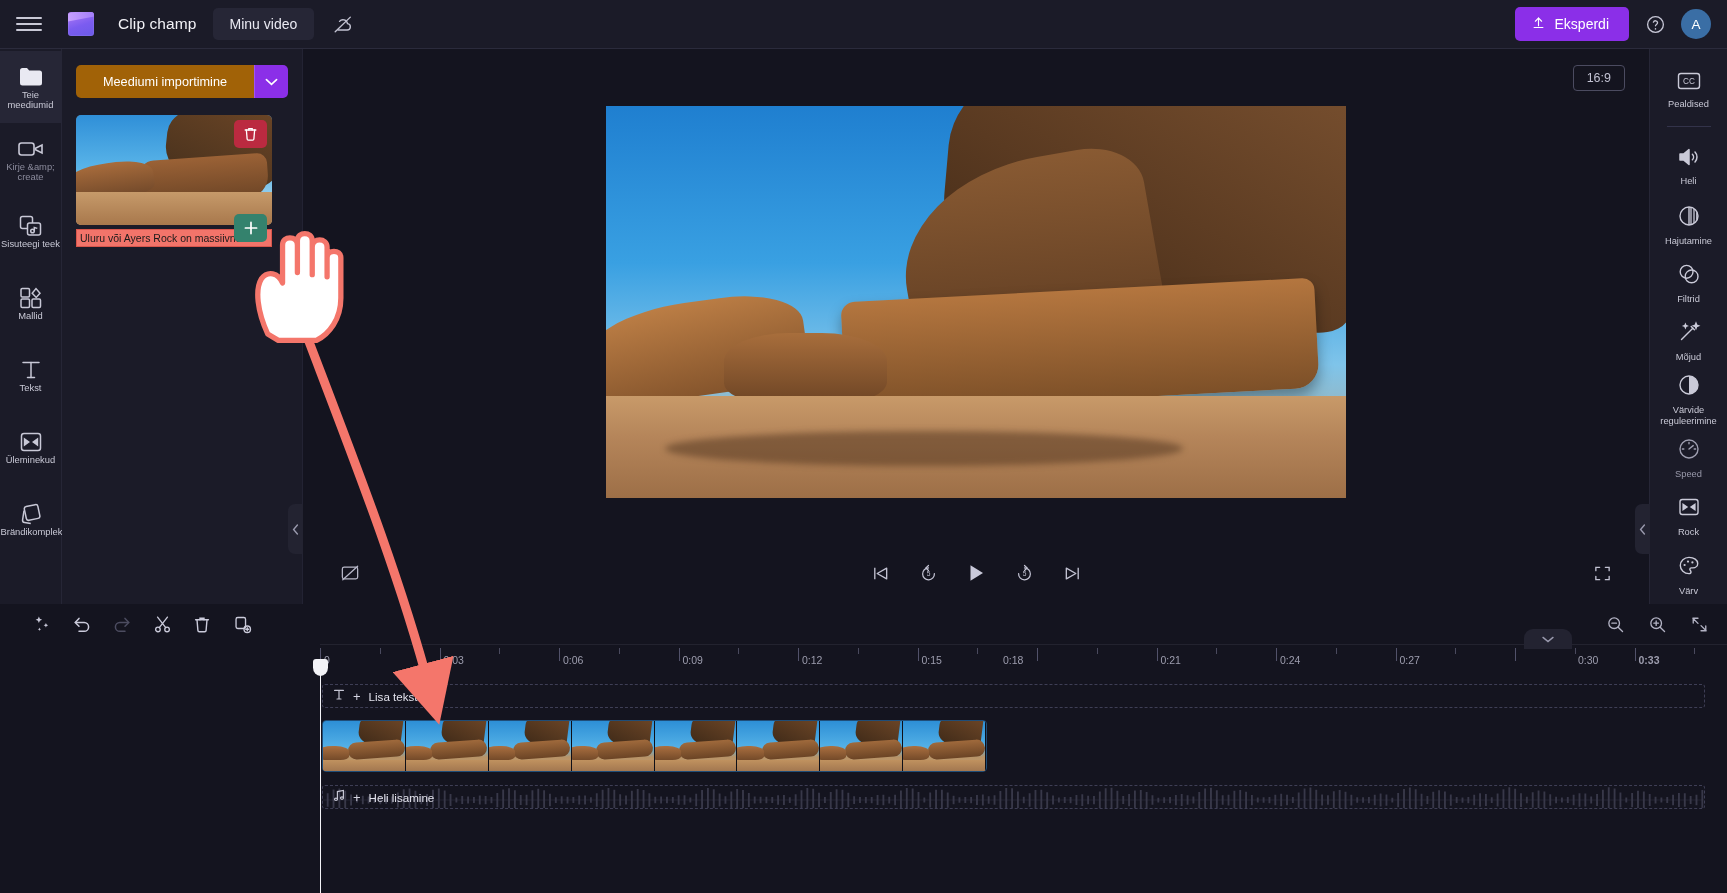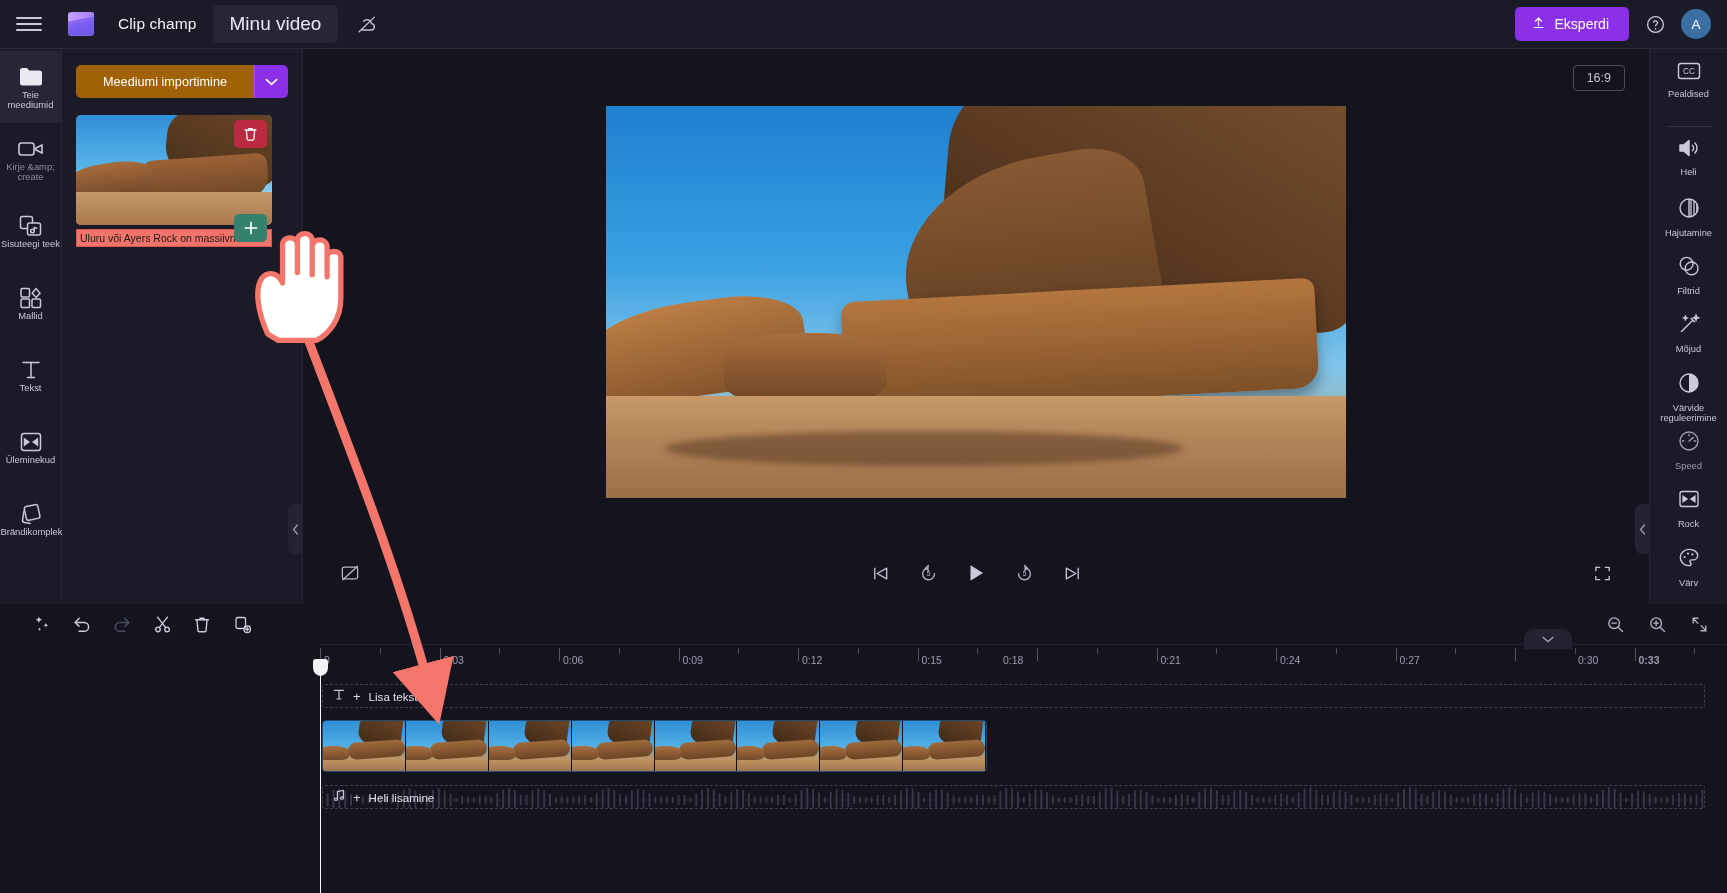--- a/index.html
+++ b/index.html
@@ -30,21 +30,21 @@
     box-shadow: inset 0 0 0 1px rgba(255,255,255,.08);
   }
   .brand-logo:before{
     content:""; position:absolute; left:-3px; top:-1px; width:32px; height:8px;
     background: linear-gradient(90deg,#cba4ff,#9f7bf8);
     transform: rotate(-11deg);
   }
   .brand-name { font-size: 15.5px; color:#f2f2f7; letter-spacing:.1px;}
   .proj-btn {
     margin-left: 16px; background:#262636; border:none; color:#e9e9f2;
-    font-size: 19px; padding: 8px 17px; border-radius: 5px; cursor:pointer;
+    font-size: 14px; padding: 8px 17px; border-radius: 5px; cursor:pointer;
     font-family: inherit;
   }
   .cloud-off { margin-left: 16px; width: 26px; height:26px; display:flex; align-items:center;justify-content:center; cursor:pointer;}
   .topbar-right { margin-left:auto; display:flex; align-items:center; gap: 14px;}
   .export-btn {
     background:#8b2fe8; border:none; color:#fff; font-size:14px;
     height:34px; padding: 0 20px 0 16px; border-radius:5px; cursor:pointer;
     display:flex; align-items:center; gap:9px; font-family:inherit;
   }
   .help-ico { width:24px; height:24px; cursor:pointer; display:flex;align-items:center;justify-content:center;}
@@ -149,21 +149,21 @@
     position:absolute; right:77px; top:580px; width:48px; height:20px;
     background:#232331; border-radius:9px 9px 0 0; display:flex; align-items:center;
     justify-content:center; cursor:pointer; z-index:12;
   }
 
   
   .rrail {
     width: 78px; flex:0 0 78px; background:#1b1b28; border-left:1px solid #262636;
     display:flex; flex-direction:column; align-items:center; padding-top:12px;
   }
-  .rr-item { width:78px; height:62px; display:flex; flex-direction:column; align-items:center; gap:4px; cursor:pointer;}
+  .rr-item { width:78px; height:62px; display:flex; flex-direction:column; align-items:center; justify-content:center; gap:4px; cursor:pointer;}
   .rr-label { font-size:9.3px; line-height:10.4px; text-align:center; color:#c9c9d6; max-width:74px;}
   .rr-label.dim { color:#9a9aab; }
   .rr-sep { width:44px; height:1px; background:#33334a; margin:7px 0 10px 0;}
 
   
   .timeline { height: 289px; flex:0 0 289px; background:#14141f; position:relative; display:flex; flex-direction:column;}
   .tl-toolbar { height: 40px; display:flex; align-items:center; padding: 0 14px 0 14px; position:relative;}
   .tl-tools { display:flex; gap: 12px; margin-left: 14px;}
   .tbtn { width:28px;height:28px;display:flex;align-items:center;justify-content:center;cursor:pointer;color:#c5c5d4;}
   .tbtn.disabled { color:#4c4c60; }

